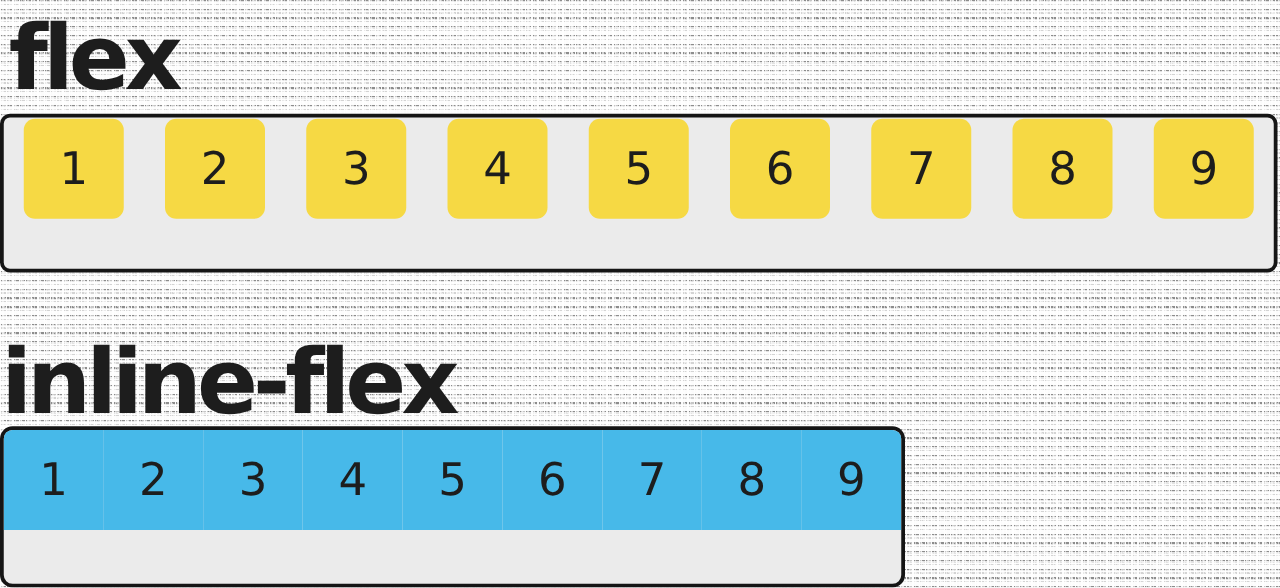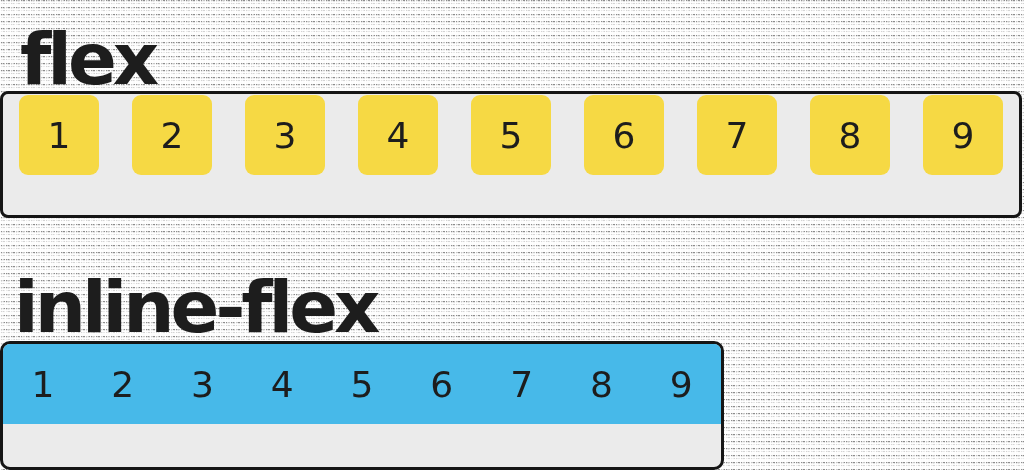--- a/index.html
+++ b/index.html
@@ -24,31 +24,31 @@
       repeating-linear-gradient(180deg,
         rgba(30,30,30,0.50) 0 1px,
         rgba(0,0,0,0.10)    1px 2px,
         rgba(0,0,0,0)       2px 3px,
         rgba(0,0,0,0.16)    3px 4px,
         rgba(0,0,0,0)       4px 7px);
   }
 
   .title {
     position: absolute;
-    margin: 13px;
+    margin: 0;
     font-weight: 700;
     font-size: 72px;
     line-height: 1;
     letter-spacing: -4px;
     color: var(--ink, #1d1d1d);
     white-space: nowrap;
     user-select: none;
   }
   .title-flex   { left: 7px; top: 10px; }
-  .title-inline { left: 1px; top: 258px; }
+  .title-inline { left: 1px; top: 269px; }
 
   .container {
     position: absolute;
     box-sizing: border-box;
     border: 3px solid var(--border-black, #151515);
     background: var(--container-gray, #ebebeb);
     display: flex;
     align-items: flex-start;
   }
 

